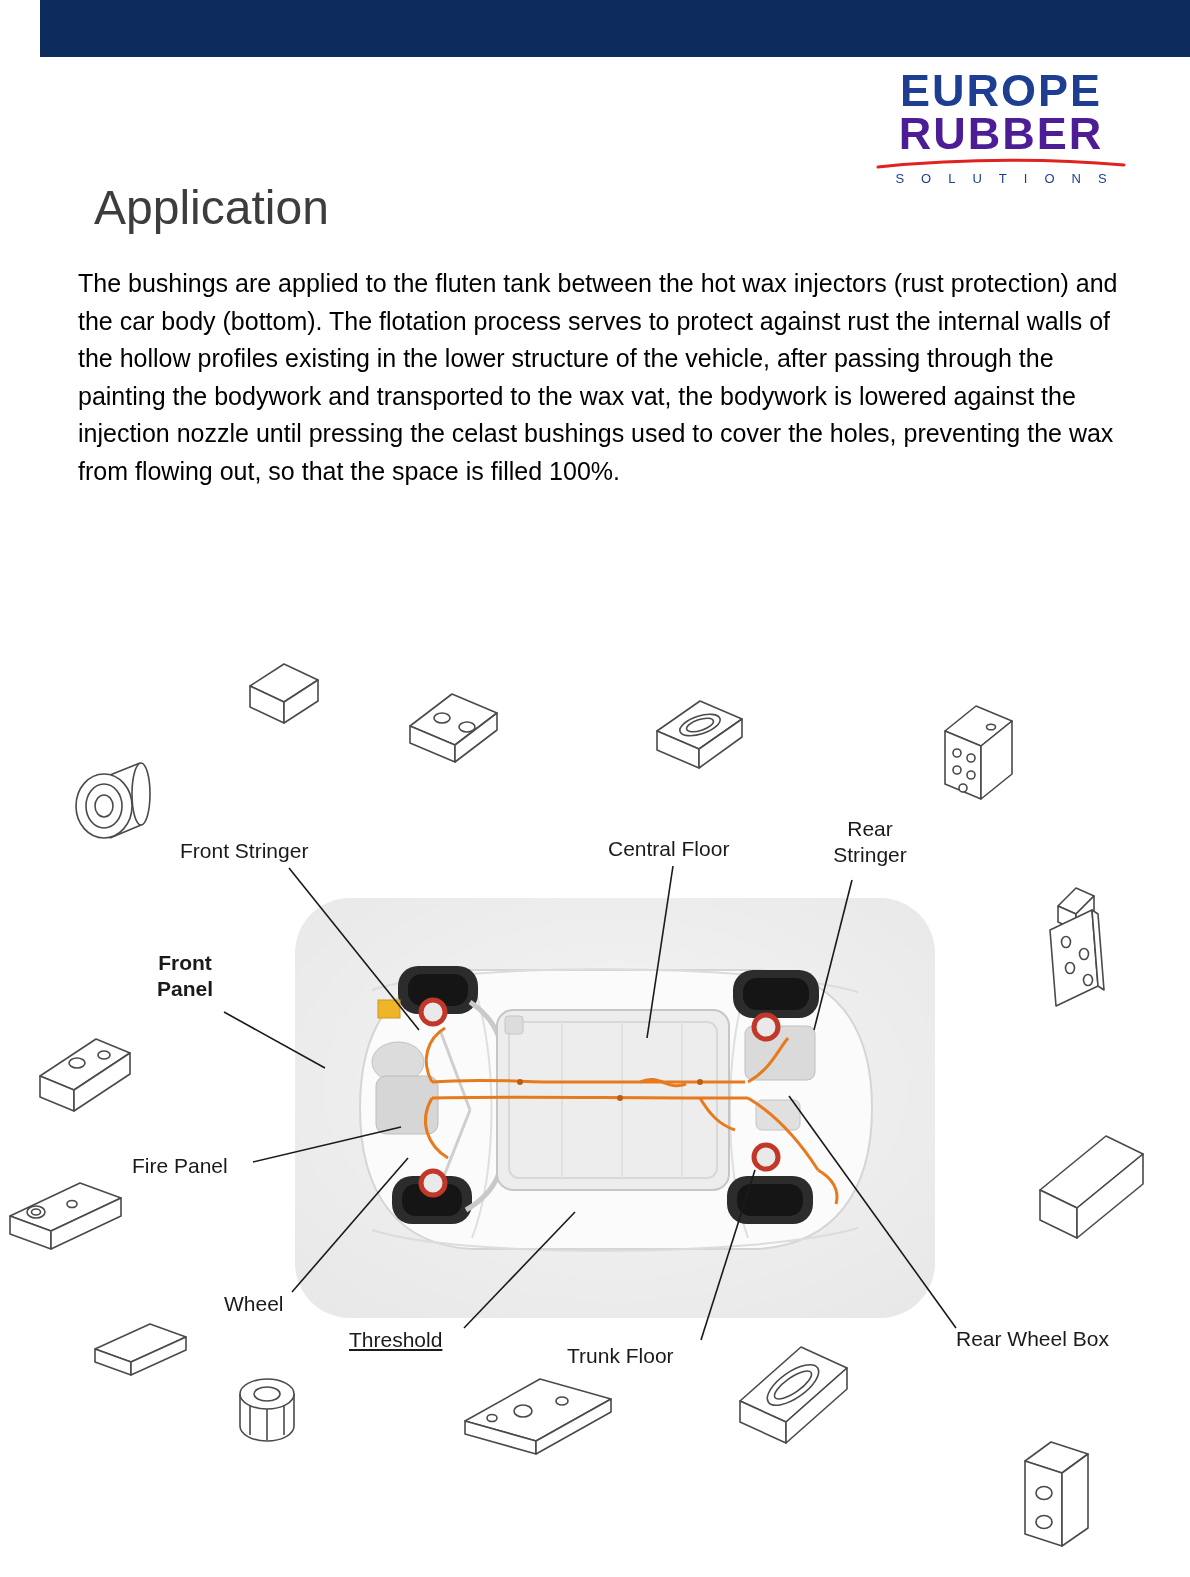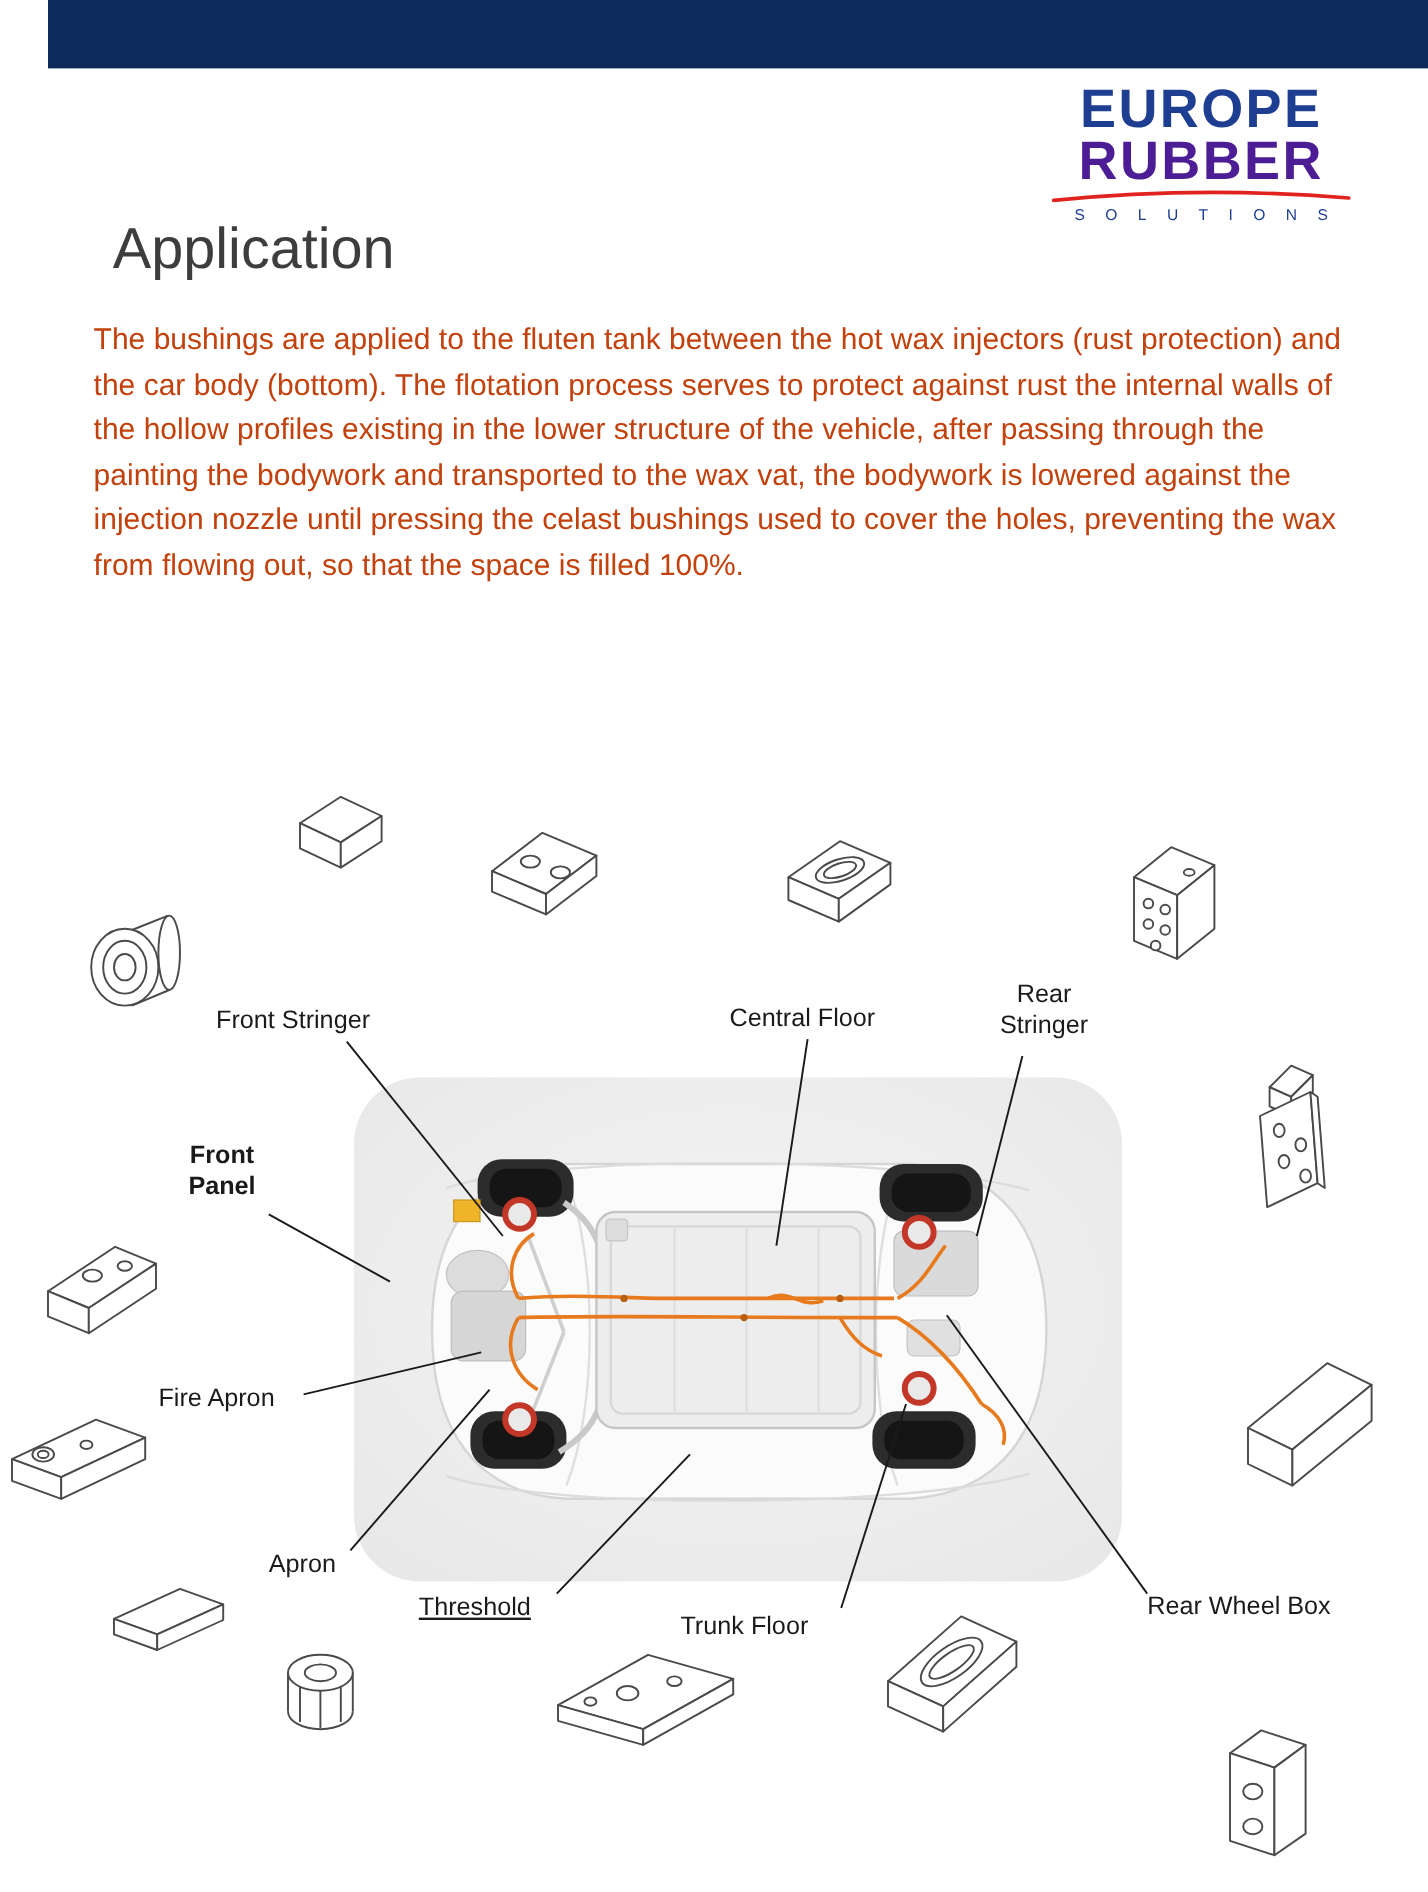--- a/index.html
+++ b/index.html
@@ -30,21 +30,21 @@
     letter-spacing: 17px; margin-right: -17px; white-space: nowrap;
   }
 
   .page-title {
     position: absolute; left: 94px; top: 148px;
     font-size: 48px; font-weight: normal; color: #3d3d3d;
   }
 
   .intro {
     position: absolute; left: 78px; top: 240px; width: 1046px;
-    font-size: 25px; line-height: 1.5; color: #c2410c;
+    font-size: 25px; line-height: 1.5; color: #000000;
   }
 
   .diagram { position: absolute; left: 0; top: 630px; width: 1190px; height: 947px; }
   .diagram svg { position: absolute; left: 0; top: 0; }
 
   .dlabel { position: absolute; font-size: 21px; color: #1a1a1a; line-height: 1.25; }
   .dlabel.center { text-align: center; }
 
   .lbl-front-stringer { left: 180px; top: 208px; }
   .lbl-central-floor  { left: 608px; top: 206px; }
@@ -277,20 +277,20 @@
         <line x1="464" y1="698" x2="575" y2="582"></line>
         <line x1="701" y1="710" x2="755" y2="540"></line>
         <line x1="956" y1="698" x2="789" y2="466"></line>
       </g>
     </svg>
 
     <div class="dlabel lbl-front-stringer">Front Stringer</div>
     <div class="dlabel lbl-central-floor">Central Floor</div>
     <div class="dlabel center lbl-rear-stringer">Rear Stringer</div>
     <div class="dlabel center lbl-front-panel">Front Panel</div>
-    <div class="dlabel lbl-fire-panel">Fire Apron</div>
-    <div class="dlabel lbl-apron">Apron</div>
+    <div class="dlabel lbl-fire-panel">Fire Panel</div>
+    <div class="dlabel lbl-apron">Wheel</div>
     <div class="dlabel lbl-threshold">Threshold</div>
     <div class="dlabel lbl-trunk-floor">Trunk Floor</div>
     <div class="dlabel lbl-rear-wheel-box">Rear Wheel Box</div>
   </div>
 
 </div>
 
 </body></html>

